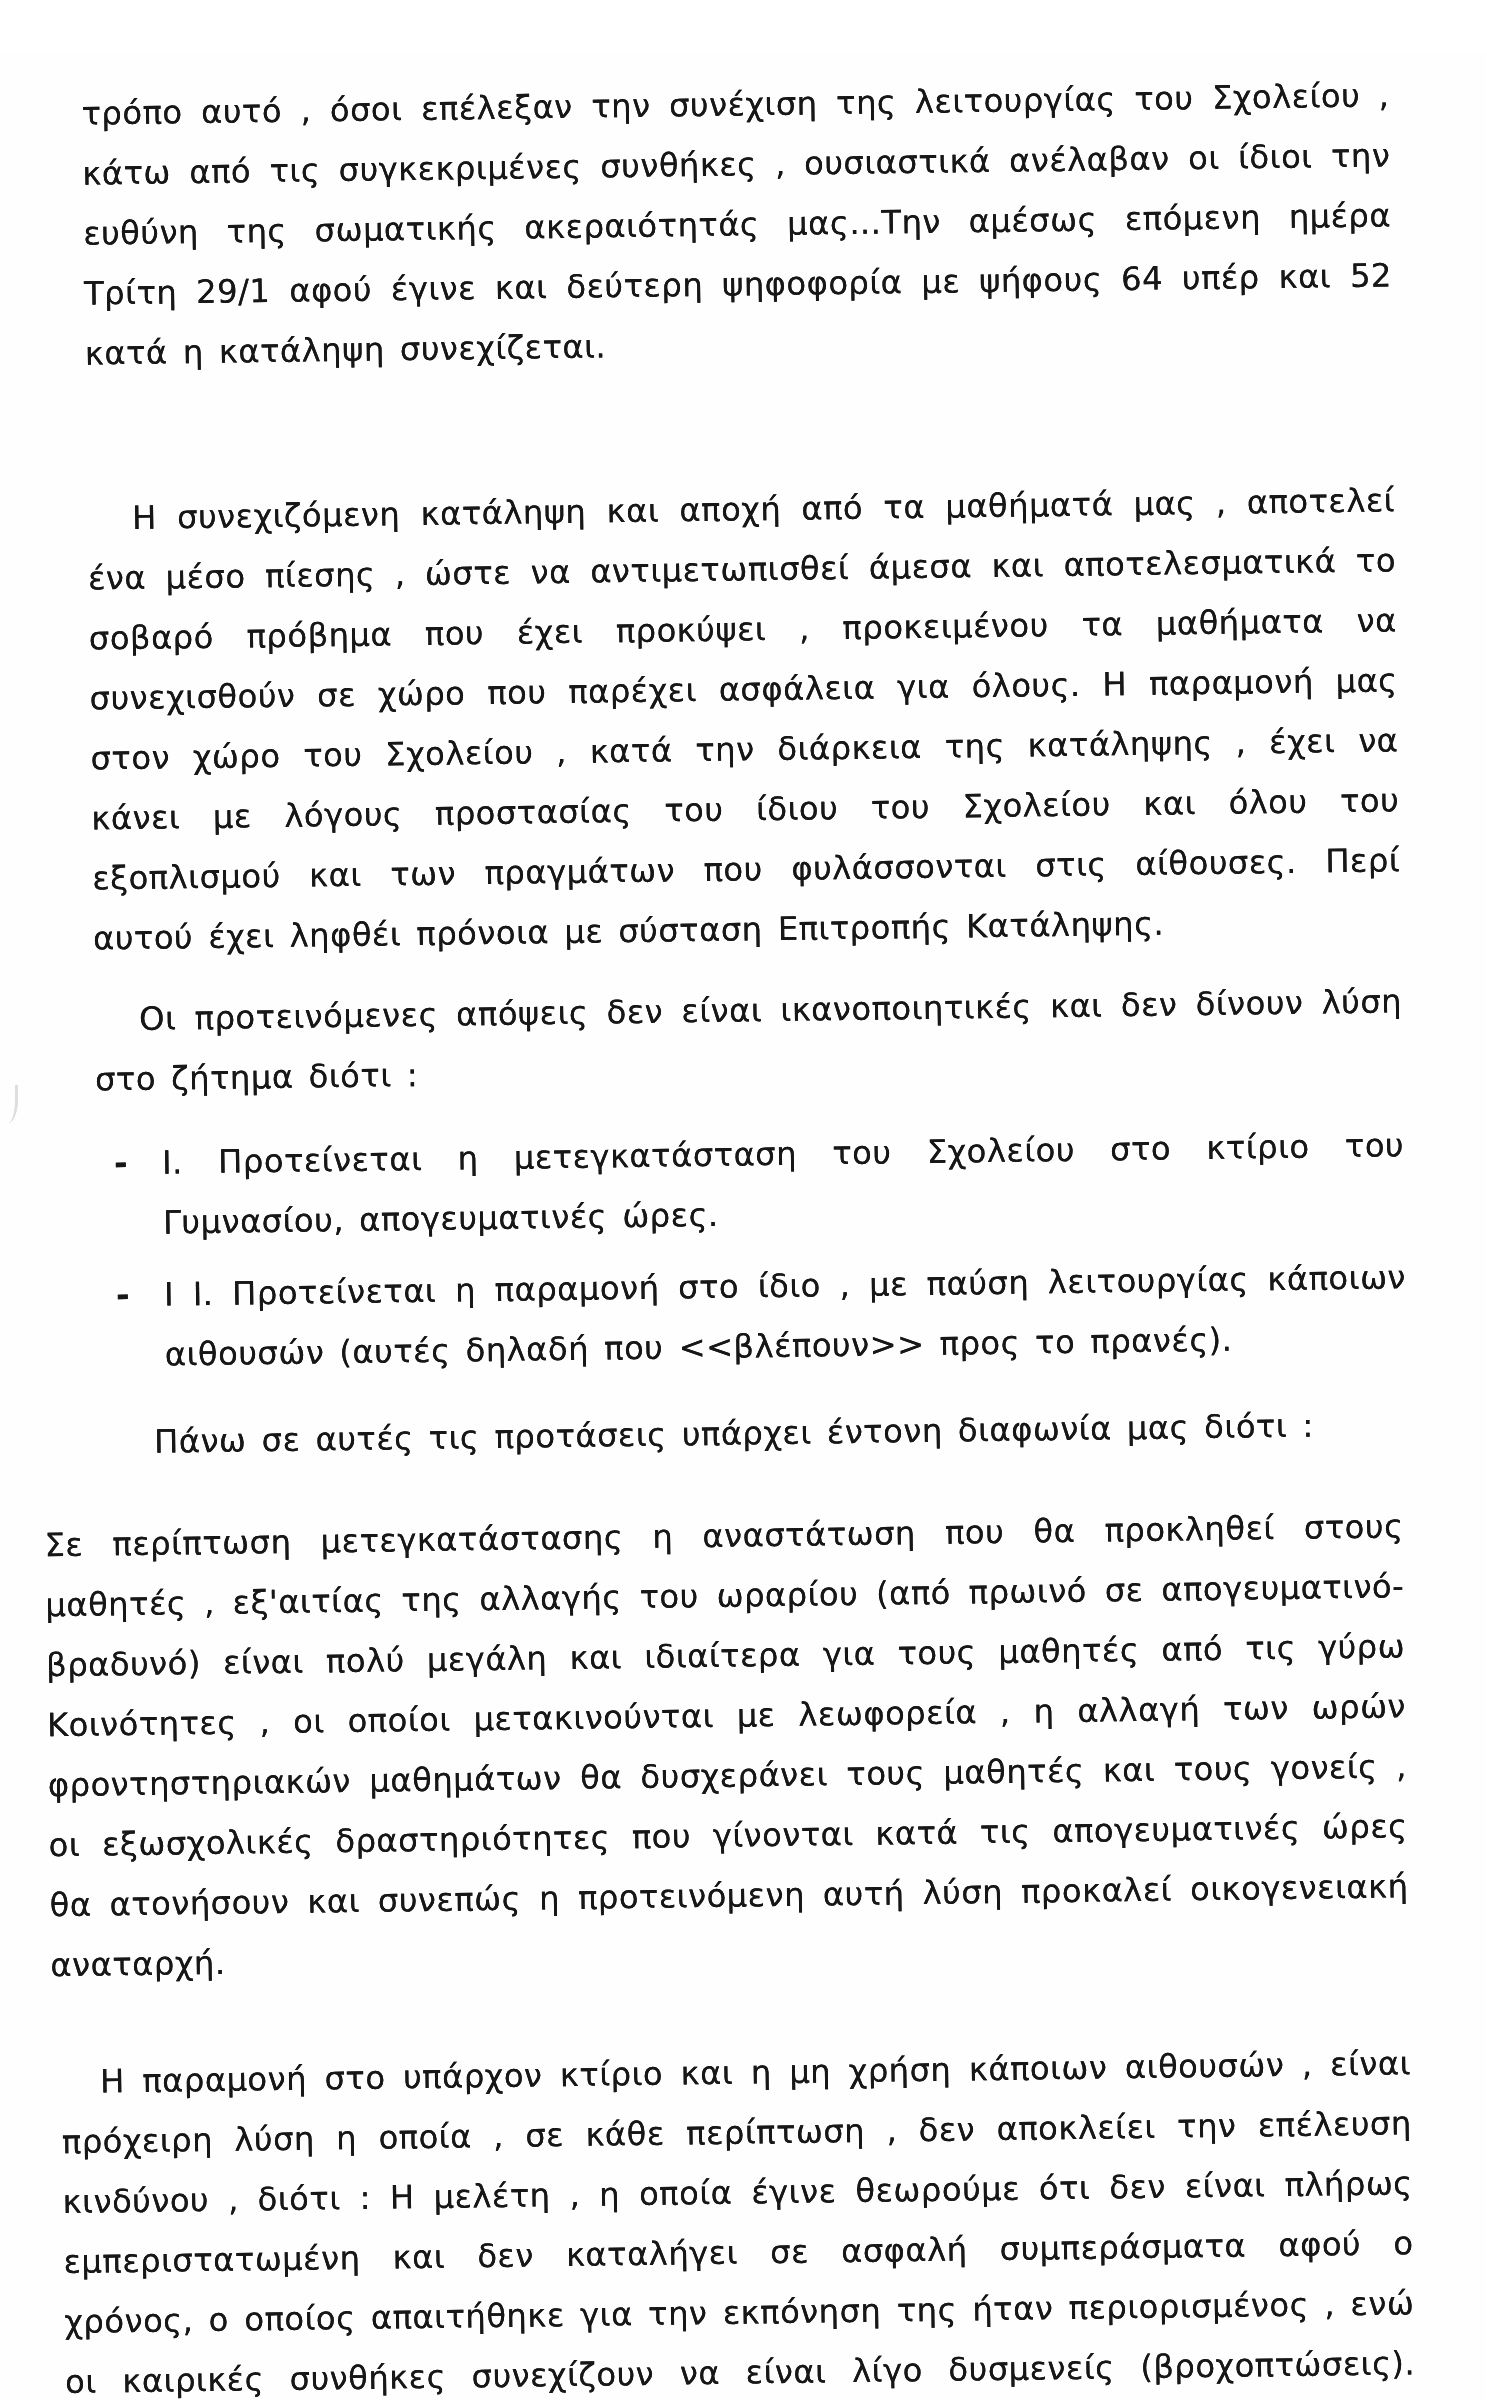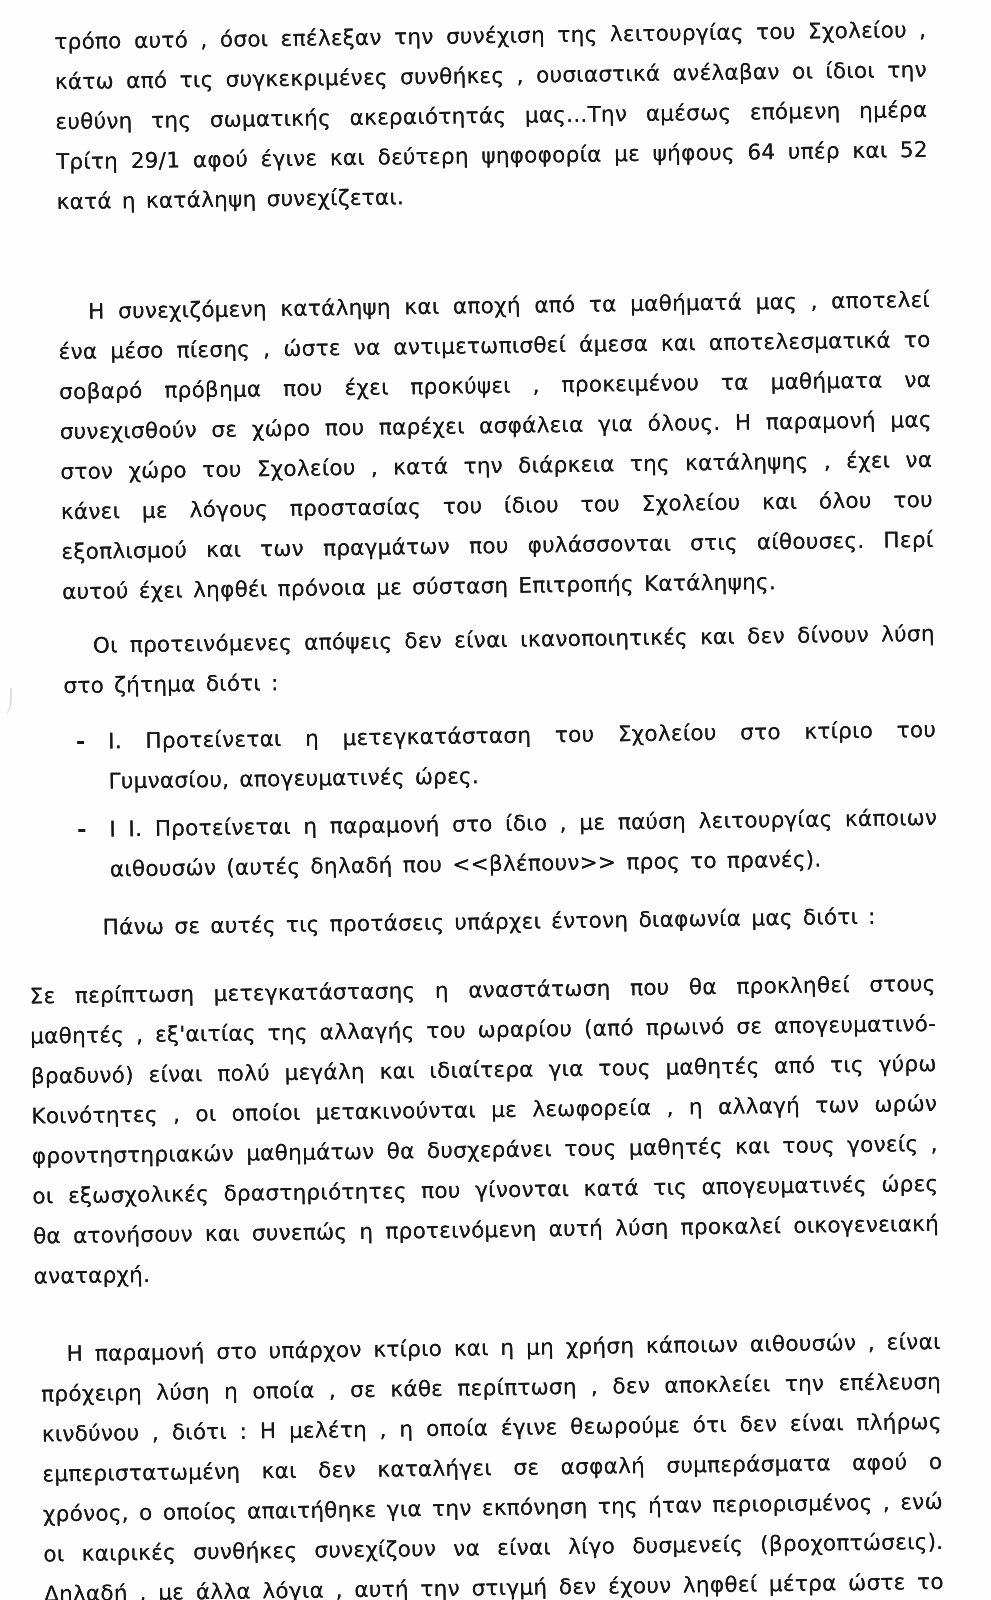--- a/index.html
+++ b/index.html
@@ -10,20 +10,21 @@
   body {
     width: 991px;
     height: 1600px;
     overflow: hidden;
     position: relative;
   }
   .page {
     position: absolute;
     inset: 0;
     background: #fefefe;
+    margin-top: 35px;
   }
   .content {
     position: absolute;
     left: 0;
     top: 12px;
     width: 991px;
     transform: rotate(-0.8deg);
     transform-origin: 50% 35%;
     font-family: "DejaVu Sans", sans-serif;
     font-size: 21.5px;

